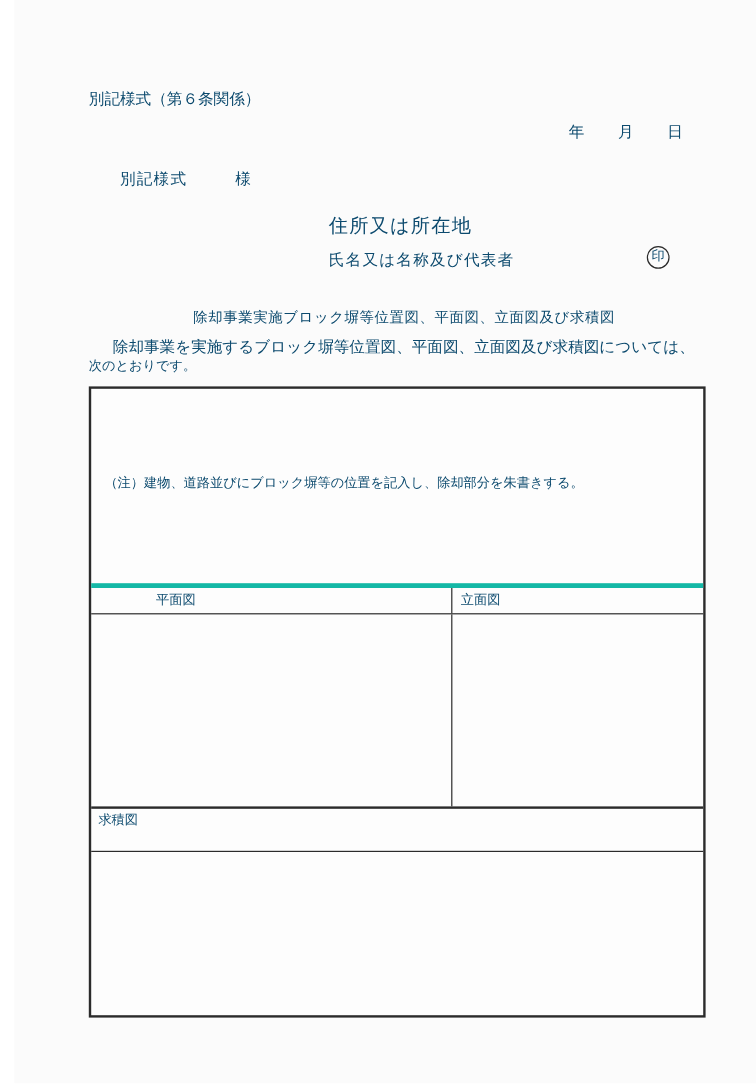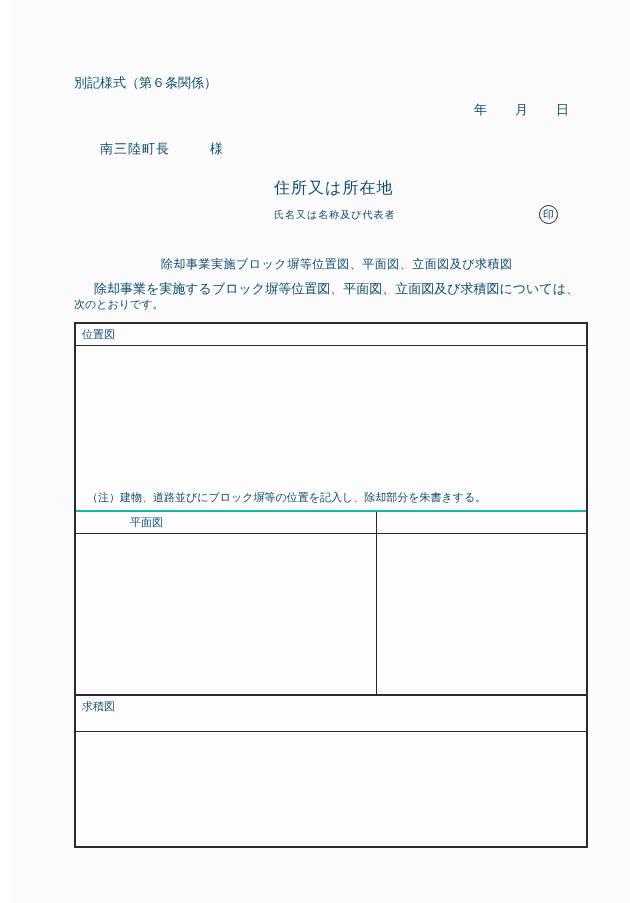--- a/index.html
+++ b/index.html
@@ -17,21 +17,21 @@
 
   .format-label { left: 62px; top: 74px; font-size: 13px; }
 
   .date-line { left: 462px; top: 101px; font-size: 13px; display: flex; }
   .date-line .gap { display: inline-block; width: 28px; }
 
   .addressee { left: 88px; top: 140px; font-size: 13px; letter-spacing: 1px; }
   .addressee .honorific { margin-left: 40px; }
 
   .address-label { left: 262px; top: 178px; font-size: 16px; letter-spacing: 1px; }
-  .name-label { left: 262px; top: 208px; font-size: 10px; letter-spacing: 1px; font-family: Liberation Serif, serif; }
+  .name-label { left: 262px; top: 208px; font-size: 13px; letter-spacing: 1px; font-family: Liberation Serif, serif; }
 
   .seal {
     position: absolute; left: 527px; top: 205px;
     width: 19px; height: 19px; box-sizing: border-box;
     border: 1px solid #2b2b2b; border-radius: 50%;
     display: flex; align-items: center; justify-content: center;
     font-size: 11px; line-height: 1;
   }
 
   .doc-title { left: 149px; top: 256px; font-size: 12px; letter-spacing: 0.5px; }
@@ -46,22 +46,22 @@
     background: #fdfdfd;
     display: flex; flex-direction: column;
     font-size: 11px;
   }
   .t-row { box-sizing: border-box; }
   .row-location-label {
     height: 22px; border-bottom: 1px solid #2b2b2b;
     padding: 3px 0 0 6px; line-height: 14px;
   }
   .row-location-content {
-    height: 166px; border-bottom: 2px solid #14b8a6;
-    display: flex; flex-direction: column; justify-content: flex-end;
+    height: 166px; border-bottom: 4px solid #14b8a6;
+    display: flex; flex-direction: column; justify-content: center;
   }
   .location-note { font-size: 11px; padding: 0 0 5px 11px; white-space: nowrap; }
   .row-split { display: flex; padding-left: 48px; }
   .row-pe-label { height: 22px; border-bottom: 1px solid #2b2b2b; }
   .cell-left {
     width: 253px; box-sizing: border-box;
     border-right: 1px solid #2b2b2b;
   }
   .cell-right { flex: 1; }
   .row-pe-label .cell-left { padding: 3px 0 0 6px; line-height: 14px; }
@@ -82,50 +82,50 @@
 
   <div class="abs date-line">
     <span>年</span>
     <span class="gap"></span>
     <span>月</span>
     <span class="gap"></span>
     <span>日</span>
   </div>
 
   <div class="abs addressee">
-    <span>南三陸町長</span><span class="honorific">様</span>
+    <span>別記様式</span><span class="honorific">様</span>
   </div>
 
   <div class="abs address-label">住所又は所在地</div>
 
   <div class="abs name-label">氏名又は名称及び代表者</div>
 
   <div class="seal">
     <span>印</span>
   </div>
 
   <div class="abs doc-title">除却事業実施ブロック塀等位置図、平面図、立面図及び求積図</div>
 
   <div class="abs body-line1">除却事業を実施するブロック塀等位置図、平面図、立面図及び求積図については、</div>
 
   <div class="abs body-line2">次のとおりです。</div>
 
   <div class="form-table">
 
-    <div class="t-row row-location-label">
-      <span>位置図</span>
-    </div>
 
     <div class="t-row row-location-content">
       <div class="location-note">（注）建物、道路並びにブロック塀等の位置を記入し、除却部分を朱書きする。</div>
     </div>
 
     <div class="t-row row-split row-pe-label">
       <div class="cell-left">
         <span>平面図</span>
+      </div>
+      <div class="cell-right">
+        <span>立面図</span>
       </div>
     </div>
 
     <div class="t-row row-split row-pe-content">
       <div class="cell-left"></div>
       <div class="cell-right"></div>
     </div>
 
     <div class="t-row row-area-label">
       <span>求積図</span>

